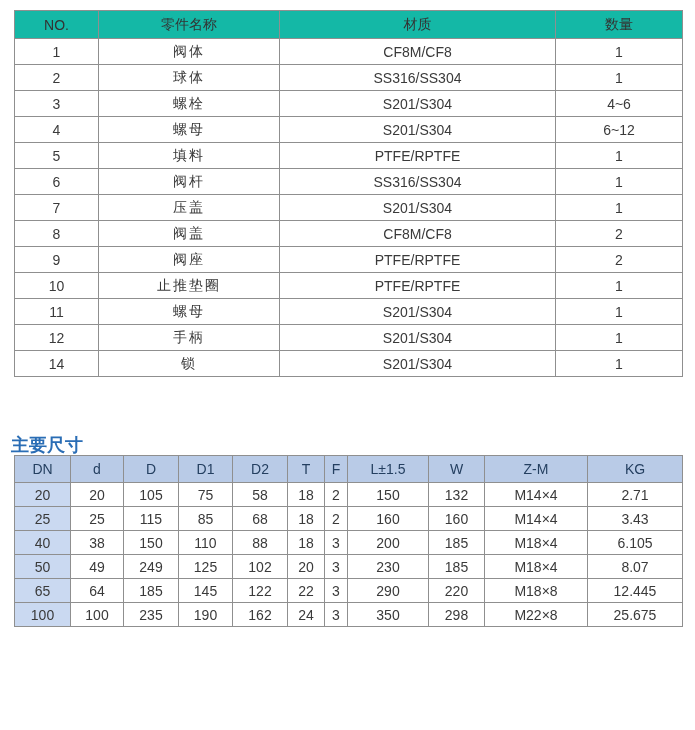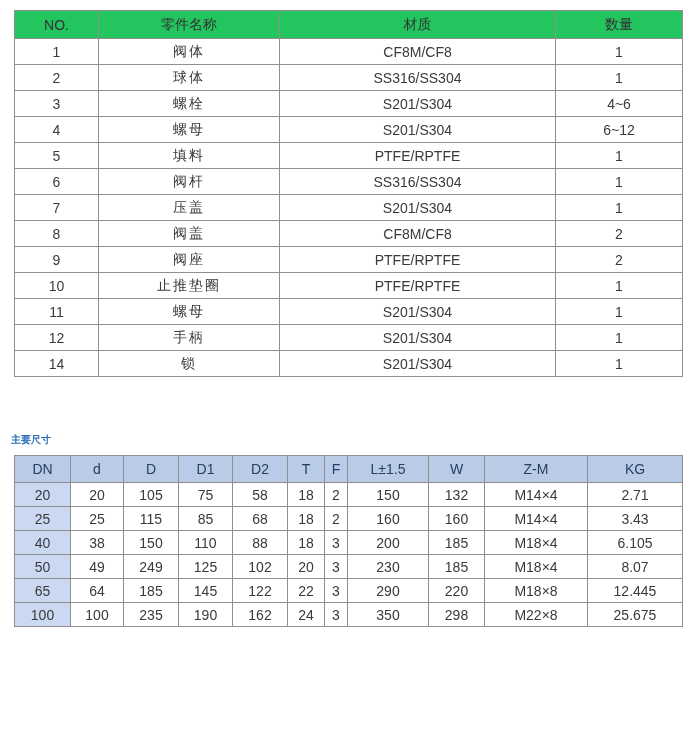--- a/index.html
+++ b/index.html
@@ -32,33 +32,33 @@
   }
   
   .parts-table {
     position: absolute;
     left: 14px;
     top: 10px;
     width: 668px;
     border: 1px solid #6e6e6e;
   }
   .parts-table th {
-    background: #22c55e;
+    background: #14b8a6;
     height: 27px;
     font-weight: normal;
     color: #333333;
   }
   .parts-table td { height: 25px; }
   .parts-table td:nth-child(2) { letter-spacing: 2px; }
   
   .section-title {
     position: absolute;
     left: 11px;
     top: 433px;
-    font-size: 10px;
+    font-size: 18px;
     font-weight: bold;
     color: #2a6db5;
     font-family: Liberation Serif, serif;
   }
   
   .dims-table {
     position: absolute;
     left: 14px;
     top: 455px;
     width: 668px;

